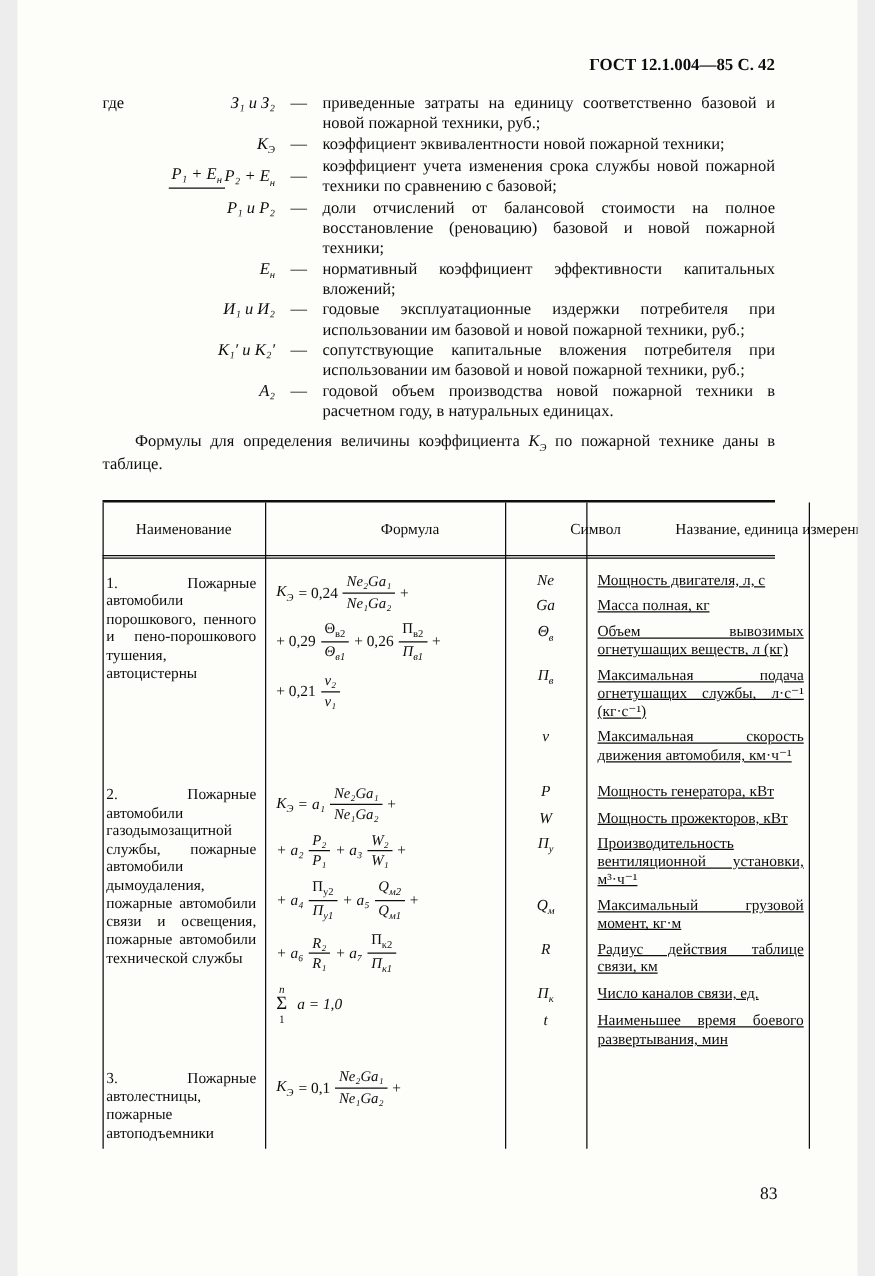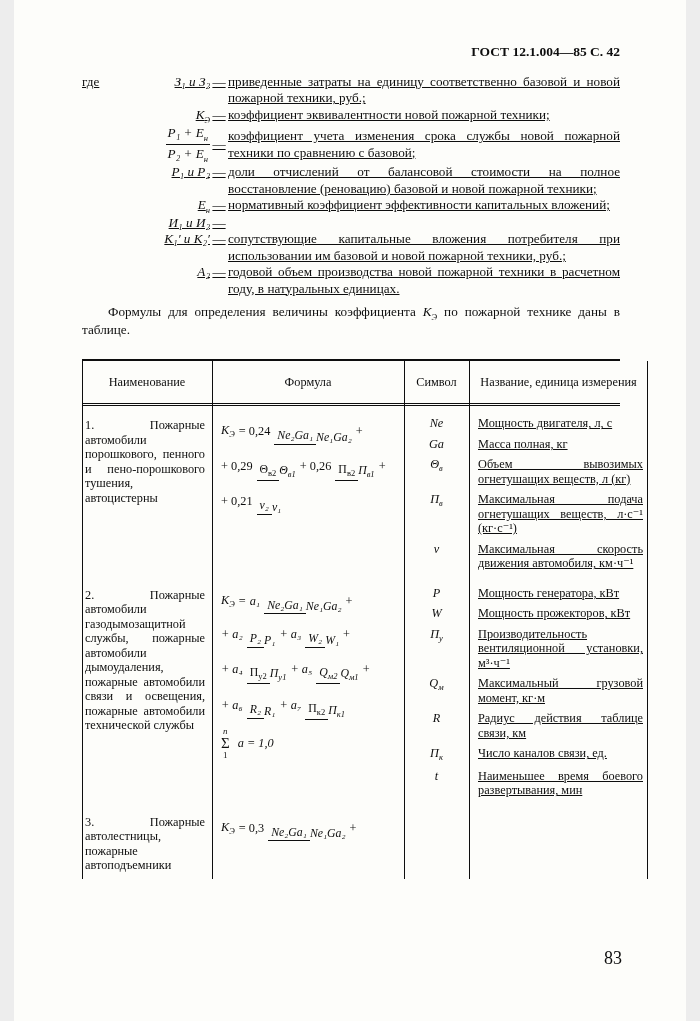--- a/index.html
+++ b/index.html
@@ -10,53 +10,53 @@
     background: #fdfdfa; color: #0e0e0e; overflow: hidden;
     font-family: "Liberation Serif", "DejaVu Serif", serif;
   }
   .gost-header { padding: 44px 66px 0 0; text-align: right; font-weight: 700; font-size: 13.5px; }
   .content { margin: 0 66px 0 68px; }
   sub { font-size: 8.5px; }
   .it { font-style: italic; }
 
   
   .defs { margin-top: 14px; font-size: 13.2px; line-height: 1.24; }
-  .def-row { display: grid; grid-template-columns: 26px 100px 14px 1fr; column-gap: 2px; align-items: start; text-decoration: underline; }
+  .def-row { display: grid; grid-template-columns: 26px 100px 14px 1fr; column-gap: 12px; align-items: start; }
   .def-row.center { align-items: center; }
   .def-term { text-align: right; font-style: italic; }
   .def-dash { text-align: center; }
   .def-desc { text-align: justify; }
-  .dfrac { display: inline-flex; flex-direction: column; align-items: center; text-align: center; justify-content: center; }
+  .dfrac { display: inline-flex; flex-direction: row; align-items: center; text-align: center; justify-content: center; }
   .dfrac .dnum { display: block; border-bottom: 1px solid #0e0e0e; padding: 0 2px 1px; }
   .dfrac .dden { display: block; padding-top: 1px; }
 
   .intro { margin: 7px 0 0; font-size: 13.2px; line-height: 1.28; text-indent: 26px; text-align: justify; }
 
   
   .gtable { position: relative; margin: 20px 66px 0 68px; border-top: 2px solid #0e0e0e; font-size: 12.3px; line-height: 1.18; }
   .vline { position: absolute; top: 0; bottom: 0; width: 1px; background: #0e0e0e; }
   .vl0 { left: 0; } .vl1 { left: 130px; } .vl2 { left: 322px; } .vl3 { left: 387px; } .vl4 { left: 565px; }
-  .thead { display: grid; grid-template-columns: 130px 192px 65px 179px; border-bottom: 3px double #0e0e0e; }
+  .thead { display: grid; grid-template-columns: 130px 192px 65px 179px; border-bottom: 3px double #0e0e0e; gap: 20px; }
   .th { display: flex; align-items: center; justify-content: center; text-align: center; padding: 7px 6px; min-height: 42px; }
   .trow { display: grid; grid-template-columns: 130px 192px 244px; }
   .cell-name { padding: 12px 7px 6px 3px; text-align: justify; }
   .cell-formula { padding: 12px 4px 6px 9px; }
   .fline { display: flex; align-items: center; gap: 4px; margin-bottom: 7px; white-space: nowrap; }
-  .frac { display: inline-flex; align-items: center; text-align: center; font-size: 11.8px; line-height: 1.15; margin-top: 11px; }
+  .frac { display: inline-flex; flex-direction: column; align-items: center; text-align: center; font-size: 11.8px; line-height: 1.15; }
   .frac .num { display: block; border-bottom: 1px solid #0e0e0e; padding: 0 3px 1px; }
   .frac .den { display: block; padding-top: 1px; font-style: italic; }
   .kgroup { white-space: nowrap; }
   .sum { display: inline-flex; flex-direction: column; align-items: center; line-height: 1; margin-right: 4px; }
   .sum-top { font-size: 9px; font-style: italic; }
   .sum-mid { font-size: 15px; }
   .sum-bot { font-size: 9px; }
   .pairs { display: grid; grid-template-columns: 65px 179px; align-content: start; padding-top: 9px; }
   .psym { text-align: center; font-style: italic; padding: 1px 18px 5px; }
   .pdesc { padding: 1px 5px 5px 9px; text-align: justify; text-decoration: underline; }
-  .pagenum { position: absolute; top: 948px; right: 64px; font-size: 18px; }
+  .pagenum { position: absolute; top: 948px; right: 64px; font-size: 14px; }
 </style>
 </head>
 <body>
 
 <div class="page">
 
   <div class="gost-header">ГОСТ 12.1.004—85 С. 42</div>
 
   <div class="content">
 
@@ -99,20 +99,21 @@
         <div class="def-lead"></div>
         <div class="def-term"><span>E</span><sub>н</sub></div>
         <div class="def-dash">—</div>
         <div class="def-desc">нормативный коэффициент эффективности капитальных вложений;</div>
       </div>
 
       <div class="def-row">
         <div class="def-lead"></div>
         <div class="def-term">И₁ и И₂</div>
         <div class="def-dash">—</div>
+        <div class="def-desc">годовые эксплуатационные издержки потребителя при использовании им базовой и новой пожарной техники, руб.;</div>
       </div>
 
       <div class="def-row">
         <div class="def-lead"></div>
         <div class="def-term">К₁′ и К₂′</div>
         <div class="def-dash">—</div>
         <div class="def-desc">сопутствующие капитальные вложения потребителя при использовании им базовой и новой пожарной техники, руб.;</div>
       </div>
 
       <div class="def-row">
@@ -180,21 +181,21 @@
         </div>
       </div>
       <div class="pairs">
         <div class="psym">Ne</div>
         <div class="pdesc">Мощность двигателя, л, с</div>
         <div class="psym">Ga</div>
         <div class="pdesc">Масса полная, кг</div>
         <div class="psym"><span>Θ</span><sub>в</sub></div>
         <div class="pdesc">Объем вывозимых огнетушащих веществ, л (кг)</div>
         <div class="psym"><span>П</span><sub>в</sub></div>
-        <div class="pdesc">Максимальная подача огнетушащих веществ, л·с⁻¹ (кг·с⁻¹)</div>
+        <div class="pdesc">Максимальная подача огнетушащих службы, л·с⁻¹ (кг·с⁻¹)</div>
         <div class="psym">v</div>
         <div class="pdesc">Максимальная скорость движения автомобиля, км·ч⁻¹</div>
       </div>
     </div>
 
     <div class="trow">
       <div class="cell-name">2. Пожарные автомобили газодымозащитной службы, пожарные автомобили дымоудаления, пожарные автомобили связи и освещения, пожарные автомобили технической службы</div>
       <div class="cell-formula">
         <div class="fline">
           <span class="kgroup it"><span>К</span><sub>Э</sub></span>
@@ -269,21 +270,21 @@
         <div class="psym">t</div>
         <div class="pdesc">Наименьшее время боевого развертывания, мин</div>
       </div>
     </div>
 
     <div class="trow">
       <div class="cell-name">3. Пожарные автолестницы, пожарные автоподъемники</div>
       <div class="cell-formula">
         <div class="fline">
           <span class="kgroup it"><span>К</span><sub>Э</sub></span>
-          <span>= 0,3</span>
+          <span>= 0,1</span>
           <span class="frac">
               <span class="num it">Ne₂Ga₁</span>
               <span class="den it">Ne₁Ga₂</span>
             </span>
           <span>+</span>
         </div>
       </div>
       <div class="pairs"></div>
     </div>
 

